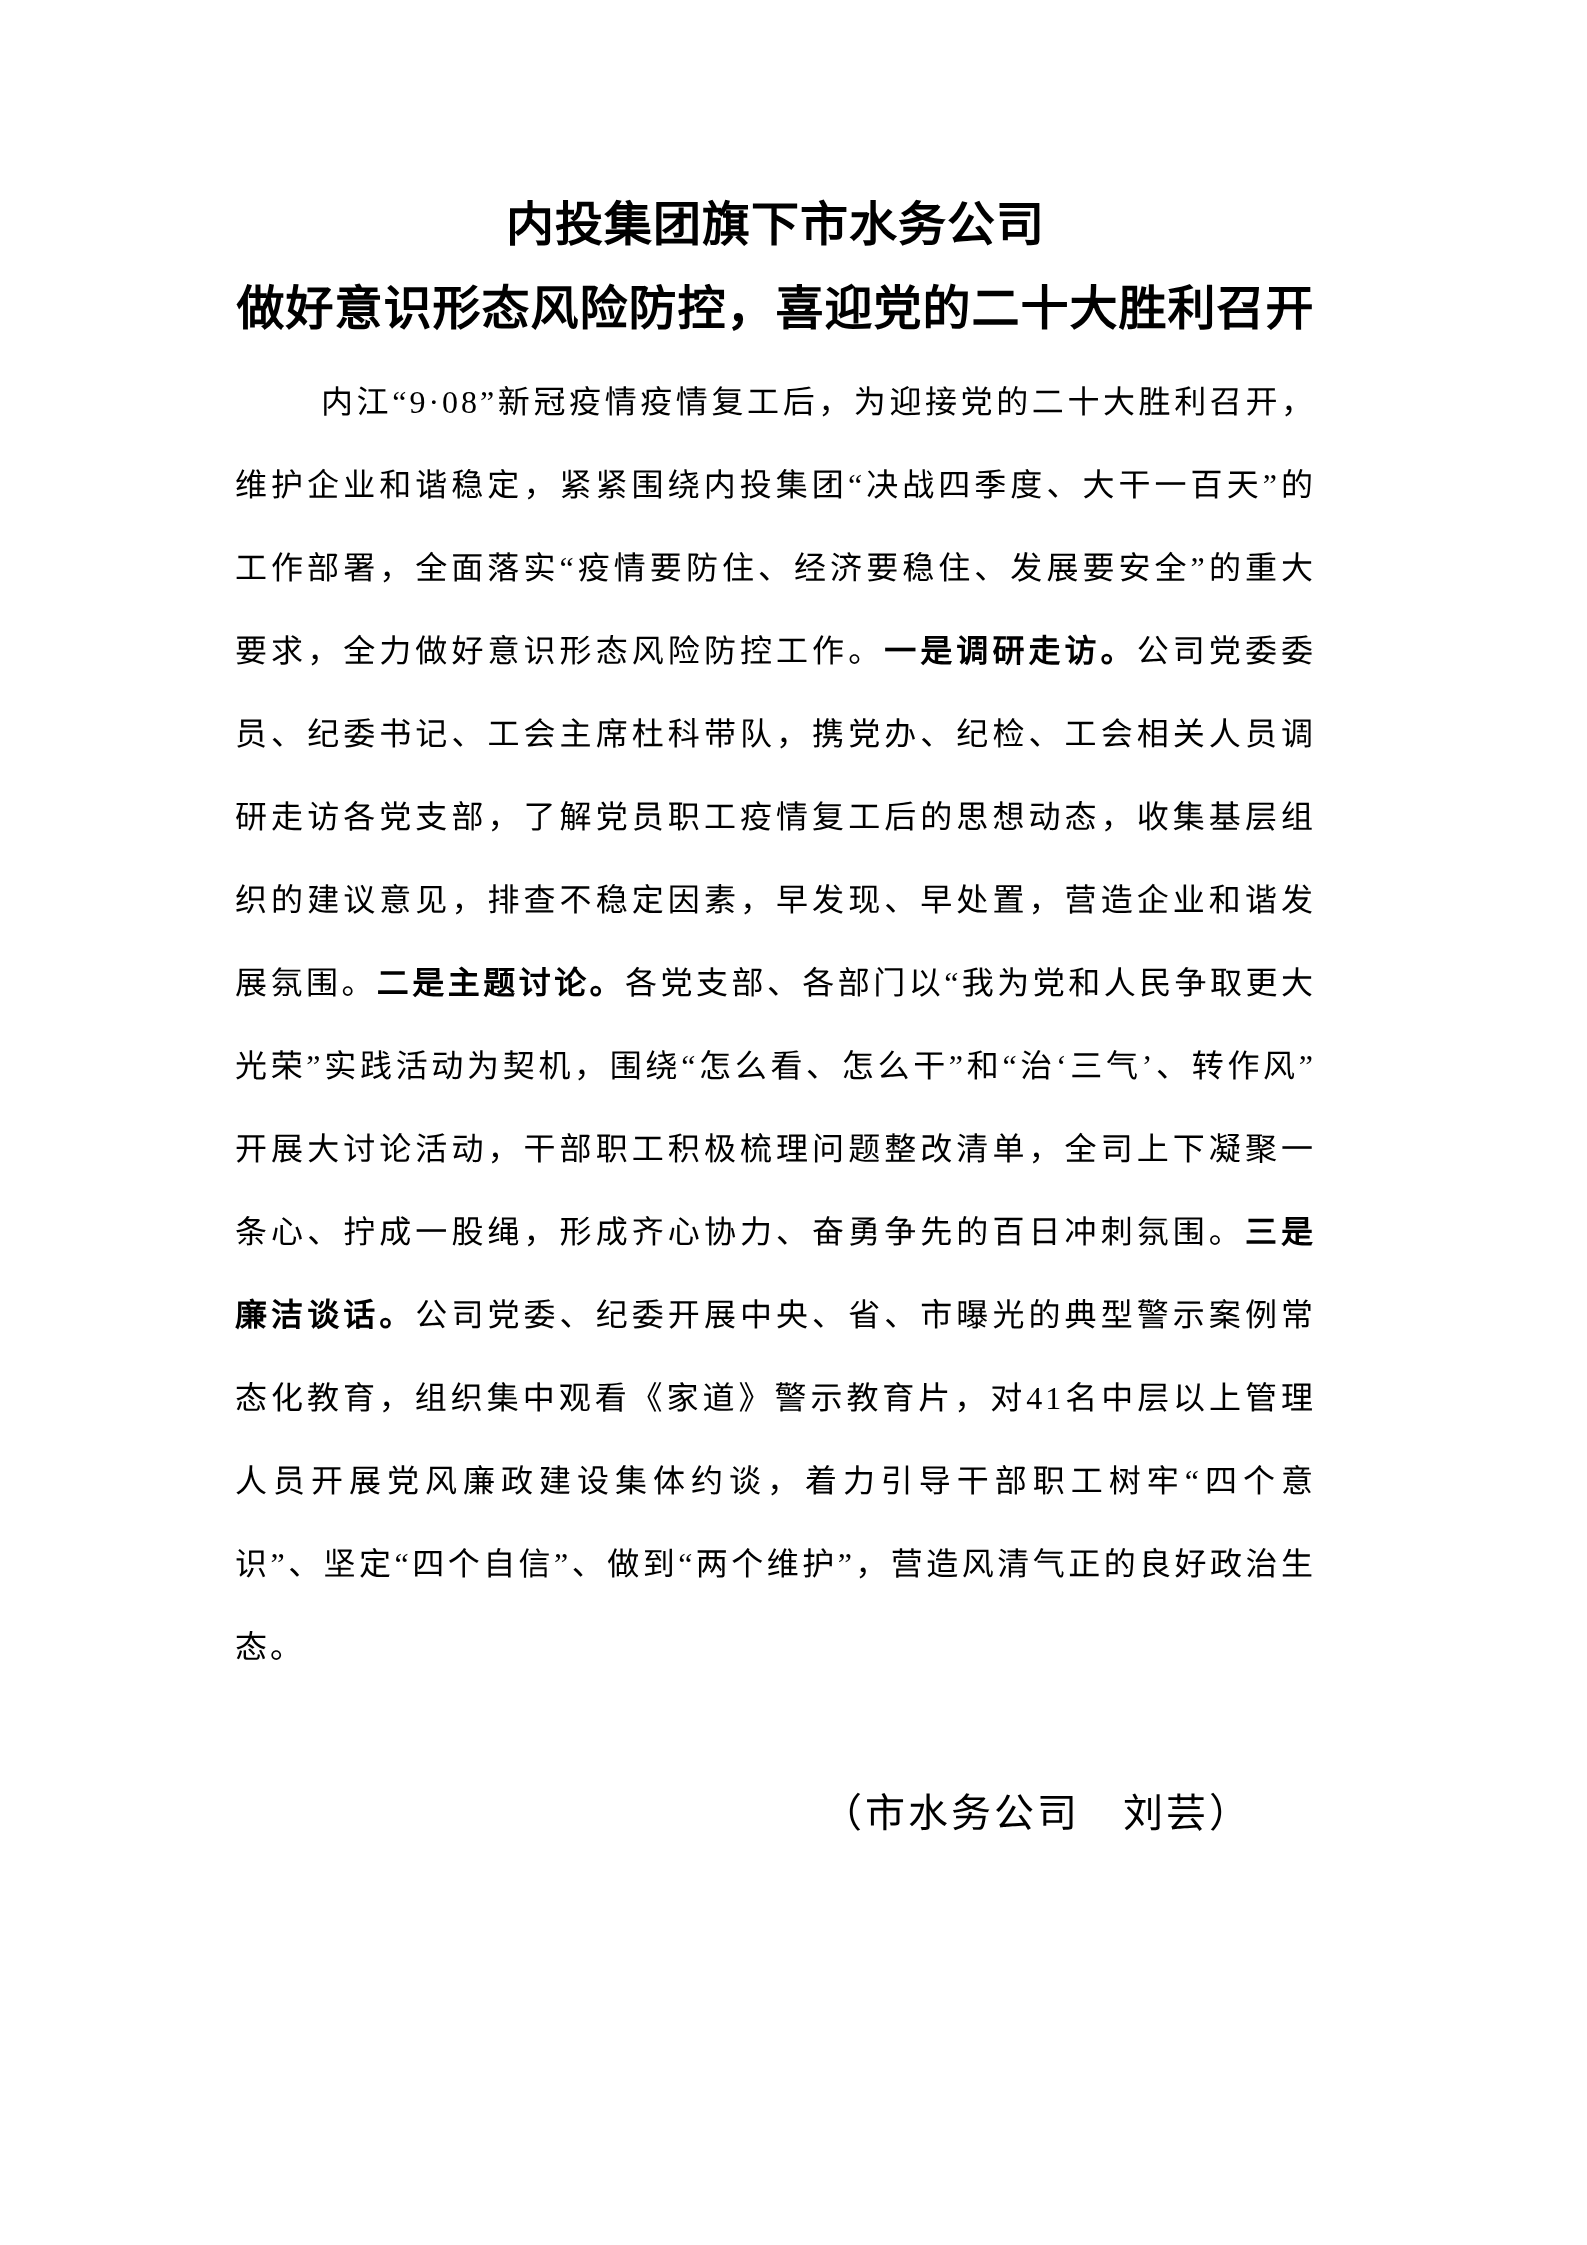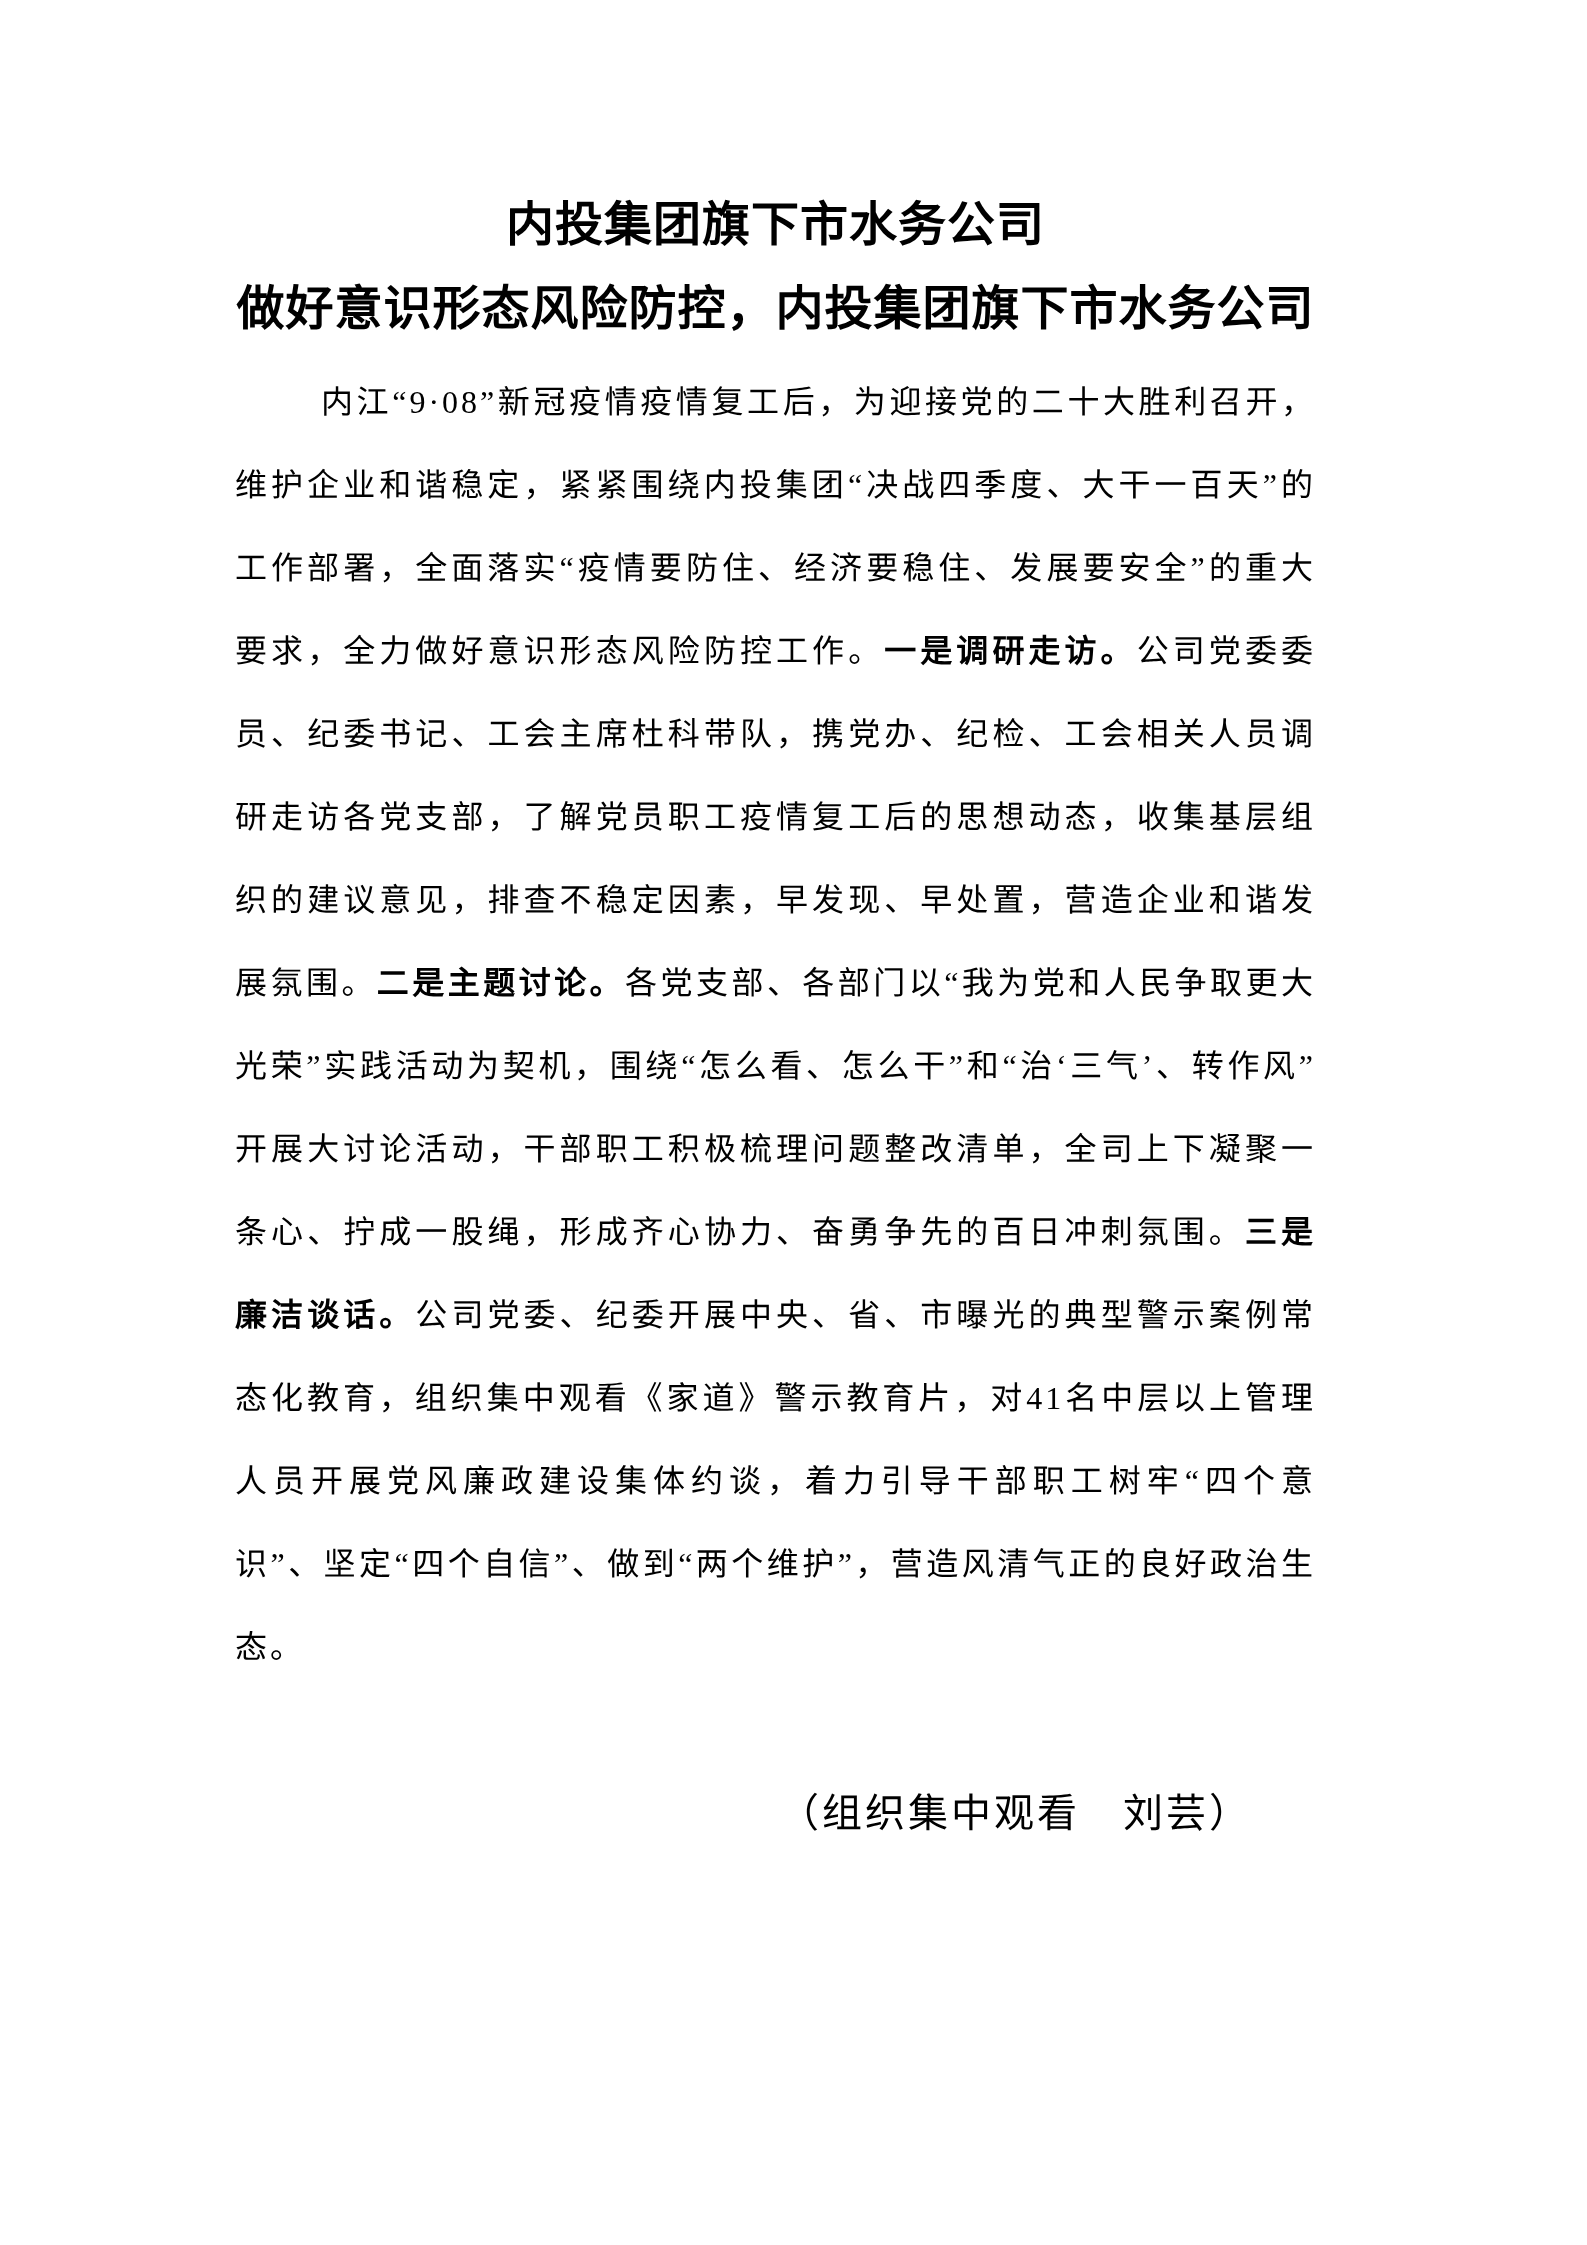--- a/index.html
+++ b/index.html
@@ -48,19 +48,19 @@
     white-space: nowrap;
   }
 </style>
 </head>
 <body>
 
 <div class="page">
 
   <h1 class="doc-title">内投集团旗下市水务公司</h1>
 
-  <h1 class="doc-title">做好意识形态风险防控，内投集团旗下市水务公司</h1>
+  <h1 class="doc-title">做好意识形态风险防控，喜迎党的二十大胜利召开</h1>
 
   <p class="body-paragraph"><span>内江“9·08”新冠疫情疫情复工后，为迎接党的二十大胜利召开，维护企业和谐稳定，紧紧围绕内投集团“决战四季度、大干一百天”的工作部署，全面落实“疫情要防住、经济要稳住、发展要安全”的重大要求，全力做好意识形态风险防控工作。</span><span class="bold-run">一是调研走访。</span><span>公司党委委员、纪委书记、工会主席杜科带队，携党办、纪检、工会相关人员调研走访各党支部，了解党员职工疫情复工后的思想动态，收集基层组织的建议意见，排查不稳定因素，早发现、早处置，营造企业和谐发展氛围。</span><span class="bold-run">二是主题讨论。</span><span>各党支部、各部门以“我为党和人民争取更大光荣”实践活动为契机，围绕“怎么看、怎么干”和“治‘三气’、转作风”开展大讨论活动，干部职工积极梳理问题整改清单，全司上下凝聚一条心、拧成一股绳，形成齐心协力、奋勇争先的百日冲刺氛围。</span><span class="bold-run">三是廉洁谈话。</span><span>公司党委、纪委开展中央、省、市曝光的典型警示案例常态化教育，组织集中观看《家道》警示教育片，对41名中层以上管理人员开展党风廉政建设集体约谈，着力引导干部职工树牢“四个意识”、坚定“四个自信”、做到“两个维护”，营造风清气正的良好政治生态。</span></p>
 
-  <p class="attribution">（组织集中观看　刘芸）</p>
+  <p class="attribution">（市水务公司　刘芸）</p>
 
 </div>
 
 </body></html>

